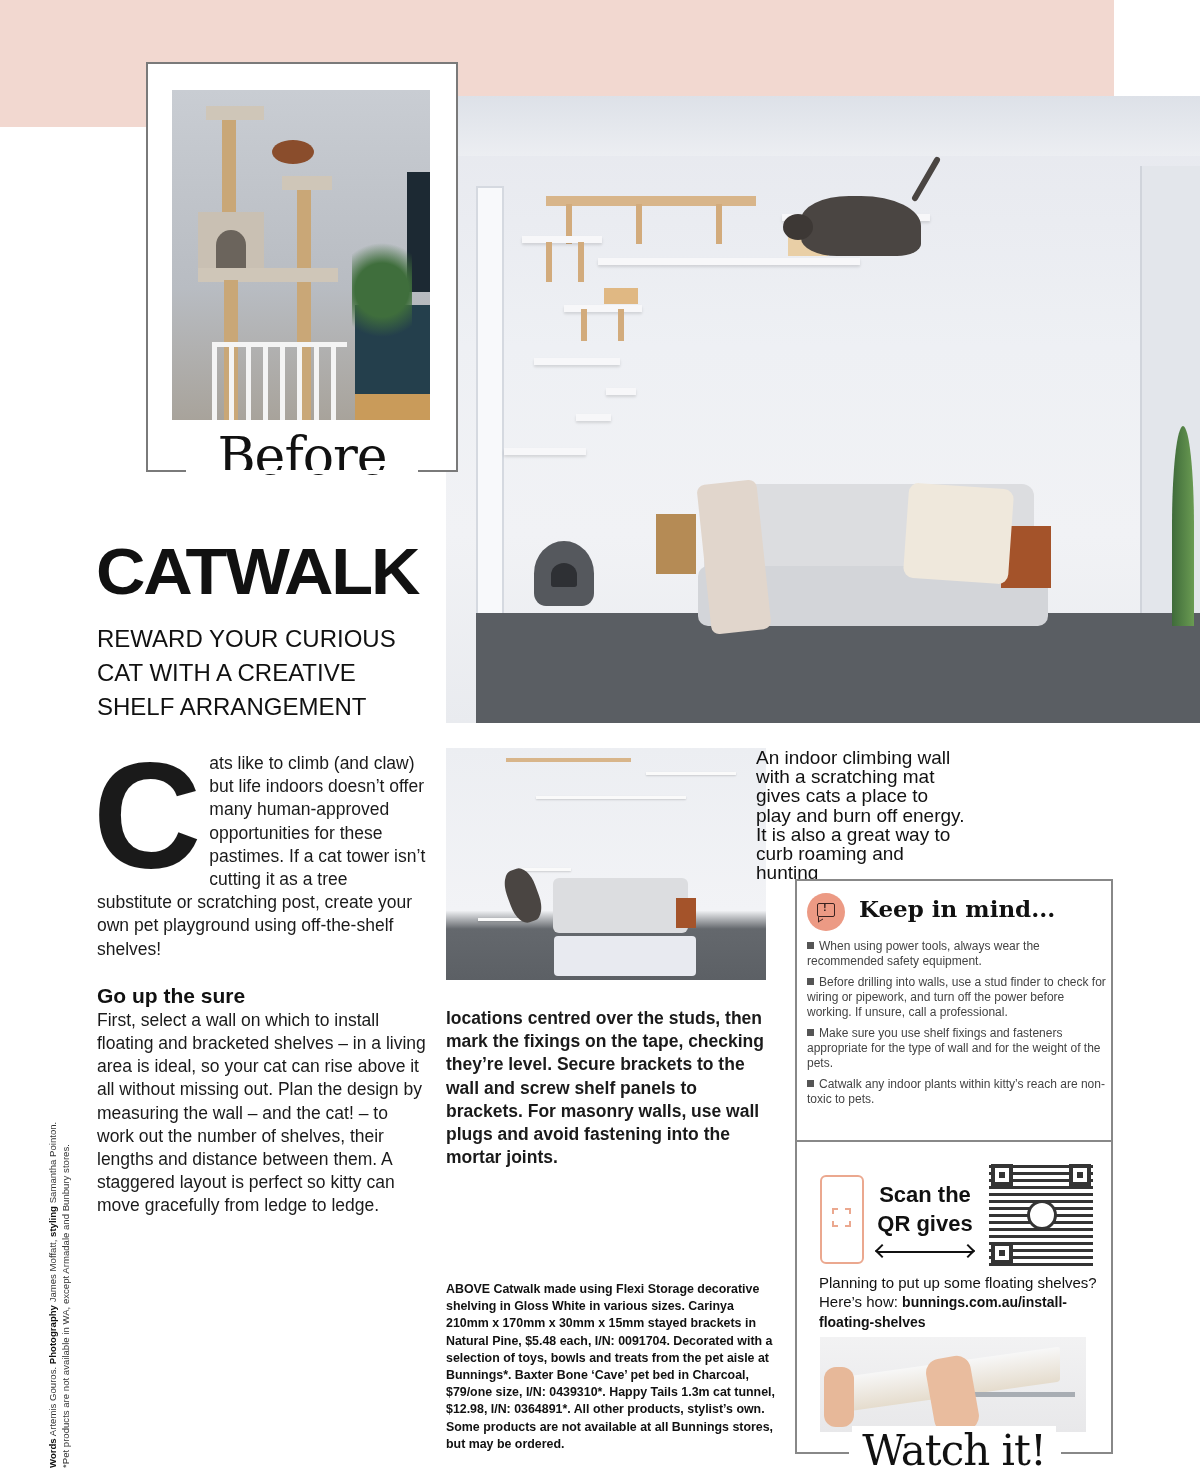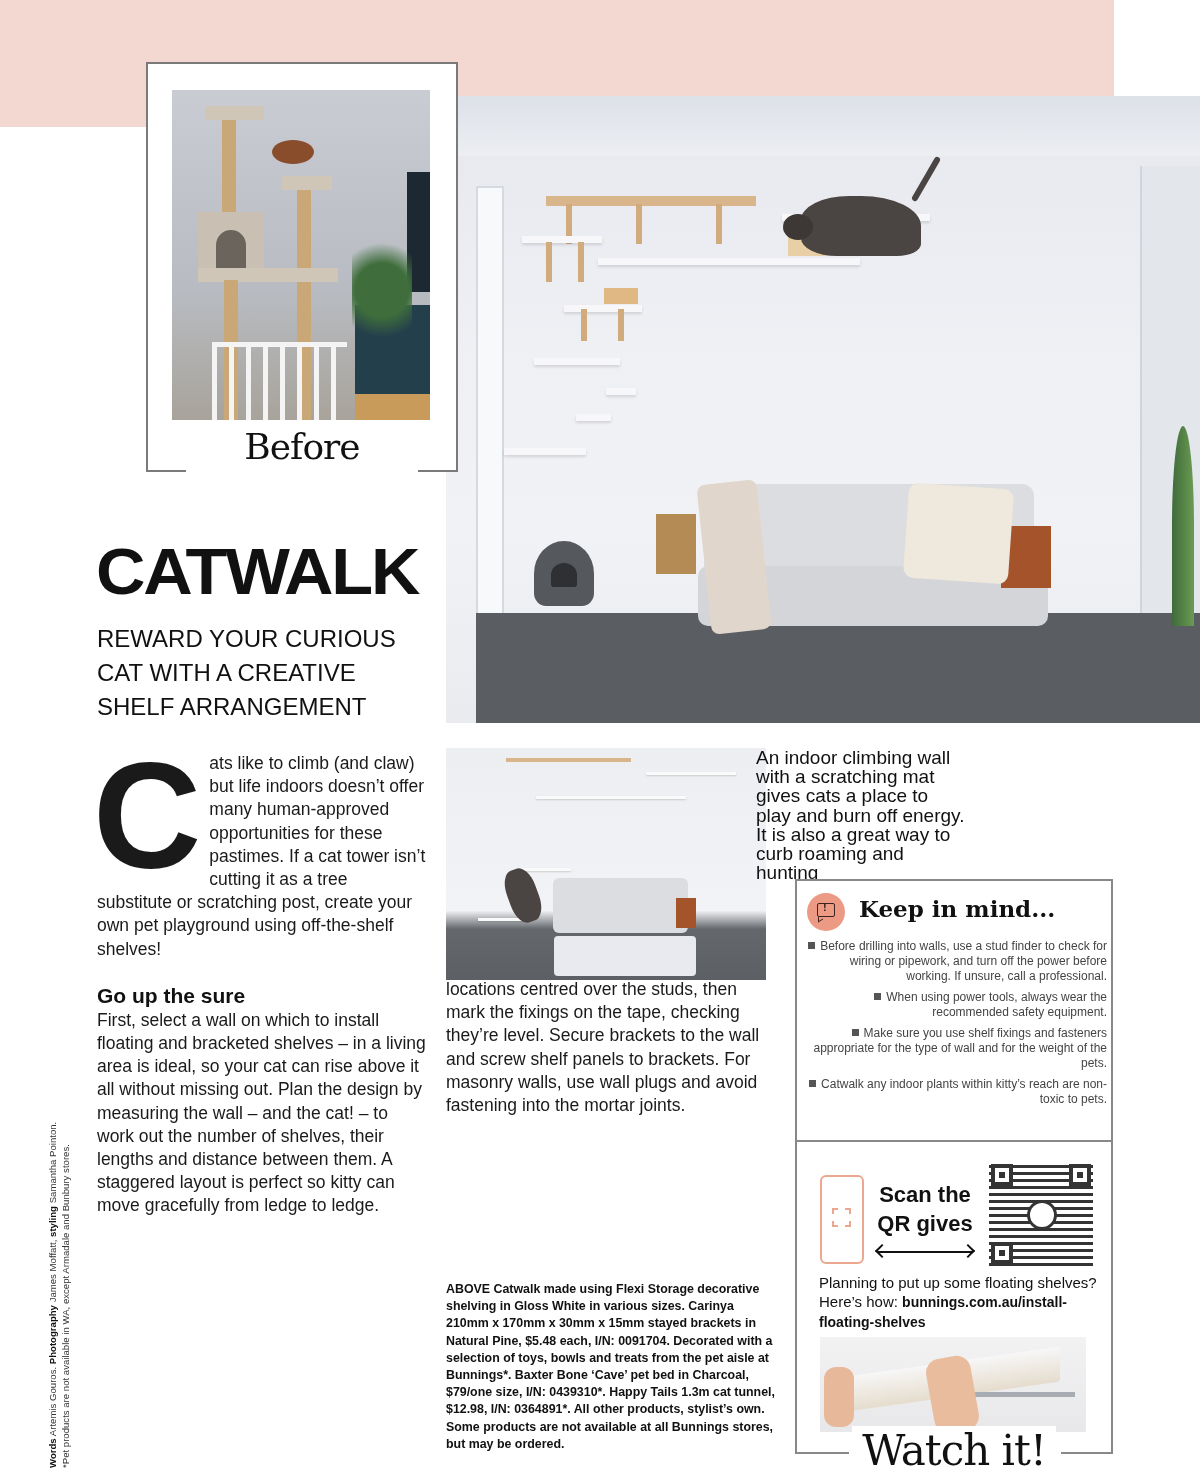--- a/index.html
+++ b/index.html
@@ -44,32 +44,32 @@
   .tower-box { position: absolute; left: 26px; top: 122px; width: 66px; height: 60px; background: #c9c0b3; }
   .tower-box:after { content: ""; position: absolute; left: 18px; top: 18px; width: 30px; height: 40px; background: #6b645c; border-radius: 15px 15px 0 0; }
   .plant-b { position: absolute; left: 180px; top: 140px; width: 60px; height: 120px; background: radial-gradient(circle,#3f6e3c 40%,transparent 70%); }
   .tv-b { position: absolute; left: 235px; top: 82px; width: 23px; height: 120px; background: #1c2933; }
   .cabinet-b { position: absolute; left: 183px; top: 215px; width: 75px; height: 115px; background: #243f4c; }
   .cabinet-b:after { content: ""; position: absolute; left: 0; bottom: 0; width: 100%; height: 26px; background: #c99b5a; }
   .gate-b { position: absolute; left: 40px; top: 252px; width: 135px; height: 80px;
             background: repeating-linear-gradient(90deg,#f4f4f4 0 5px,transparent 5px 17px); border-top: 5px solid #f4f4f4; }
   .sloth { position: absolute; left: 100px; top: 50px; width: 42px; height: 24px; background: #8a4d2c; border-radius: 50%; }
   .before-label { position: absolute; left: 0; right: 0; top: 362px; text-align: center;
-                  font-family: "DejaVu Serif", "Liberation Serif", serif; font-size: 36px; color: #111; letter-spacing: -1px; }
+                  font-family: "DejaVu Serif", "Liberation Serif", serif; font-size: 52px; color: #111; letter-spacing: -1px; }
 
   
   .headline { position: absolute; left: 96px; top: 540px; font-family: "Liberation Sans", sans-serif; font-weight: 900;
               font-size: 64px; letter-spacing: -2px; color: #111; line-height: 1; transform: scaleX(1.07); transform-origin: left; }
   .subhead { position: absolute; left: 97px; top: 622px; width: 340px; font-family: "Liberation Sans", sans-serif;
              font-size: 24px; line-height: 34px; color: #111; text-transform: uppercase; }
 
   
   .body-col { position: absolute; font-family: "Liberation Sans", sans-serif; font-size: 17.5px; line-height: 23.2px; color: #1a1a1a; }
   .col1 { left: 97px; top: 752px; width: 330px; }
-  .col2 { left: 446px; top: 978px; width: 330px; }
+  .col2 { left: 446px; top: 1007px; width: 330px; font-weight: bold; }
   .dropcap { float: left; font-family: "Liberation Sans", sans-serif; font-weight: 900; font-size: 150px; line-height: 120px;
              margin: 4px 8px 0 -4px; height: 116px; }
   .intro p { margin-bottom: 14px; }
   .section-h { font-weight: 700; font-size: 21px; line-height: 26px; margin: 8px 0 0; color: #111; }
   .indent { text-indent: 18px; }
   .end-mark { display: inline-block; width: 10px; height: 10px; background: #e8837a; transform: rotate(45deg); margin-left: 6px; vertical-align: 1px; }
 
   
   .credits { position: absolute; left: 46px; top: 1468px; width: 380px; transform: rotate(-90deg); transform-origin: left top;
              font-family: "Liberation Sans", sans-serif; font-size: 9.6px; line-height: 13px; color: #333; }
@@ -87,21 +87,21 @@
 
   
   .side-caption { position: absolute; left: 756px; top: 748px; width: 210px; font-family: "Liberation Sans", sans-serif;
                   font-weight: 400; font-size: 19px; line-height: 19.2px; color: #111; }
 
   .above-caption { position: absolute; left: 446px; top: 1281px; width: 330px; font-family: "Liberation Sans", sans-serif;
                    font-size: 12.4px; line-height: 17.2px; color: #111; font-weight: 600; }
   .above-caption b { font-weight: 900; }
 
   
-  .kim-box { position: absolute; left: 795px; top: 879px; width: 318px; height: 293px; border: 2px solid #888; background: #fff; text-align: right; }
+  .kim-box { position: absolute; left: 795px; top: 879px; width: 318px; height: 293px; border: 2px solid #888; background: #fff; }
   .kim-icon { position: absolute; left: 10px; top: 12px; width: 38px; height: 38px; border-radius: 50%; background: #ec9a84; }
   .kim-icon .bubble { position: absolute; left: 10px; top: 10px; width: 18px; height: 14px; border: 1.6px solid #3a2320; border-radius: 2px; }
   .kim-icon .bubble:after { content: "!"; position: absolute; left: 5px; top: -3px; font-size: 11px; font-weight: 700; color: #3a2320; }
   .kim-icon .tail { position: absolute; left: 11px; top: 23px; width: 5px; height: 5px; border-left: 1.6px solid #3a2320; border-bottom: 1.6px solid #3a2320; transform: skewY(-30deg); }
   .kim-title { position: absolute; left: 62px; top: 14px; font-family: "DejaVu Serif", "Liberation Serif", serif; font-weight: 700; font-size: 23px; color: #111; }
   .kim-list { position: absolute; left: 10px; top: 58px; width: 300px; list-style: none; font-family: "Liberation Sans", sans-serif; font-size: 12px; line-height: 15px; color: #444; }
   .kim-list li { margin-bottom: 6px; }
   .kim-list .sq { display: inline-block; width: 7px; height: 7px; background: #555; margin-right: 5px; vertical-align: 1px; }
 
   
@@ -230,22 +230,22 @@
 
 <div class="side-caption">An indoor climbing wall with a scratching mat gives cats a place to play and burn off energy. It is also a great way to curb roaming and hunting</div>
 
 <div class="kim-box">
   <div class="kim-icon">
       <div class="bubble"></div>
       <div class="tail"></div>
     </div>
   <div class="kim-title">Keep in mind...</div>
   <ul class="kim-list">
+    <li><span class="sq"></span><span>When using power tools, always wear the recommended safety equipment.</span></li>
     <li><span class="sq"></span><span>Before drilling into walls, use a stud finder to check for wiring or pipework, and turn off the power before working. If unsure, call a professional.</span></li>
-    <li><span class="sq"></span><span>When using power tools, always wear the recommended safety equipment.</span></li>
     <li><span class="sq"></span><span>Make sure you use shelf fixings and fasteners appropriate for the type of wall and for the weight of the pets.</span></li>
     <li><span class="sq"></span><span>Catwalk any indoor plants within kitty’s reach are non-toxic to pets.</span></li>
   </ul>
 </div>
 
 <div class="qr-box">
   <div class="phone">
       <div class="scan"></div>
     </div>
   <div class="scan-title">

